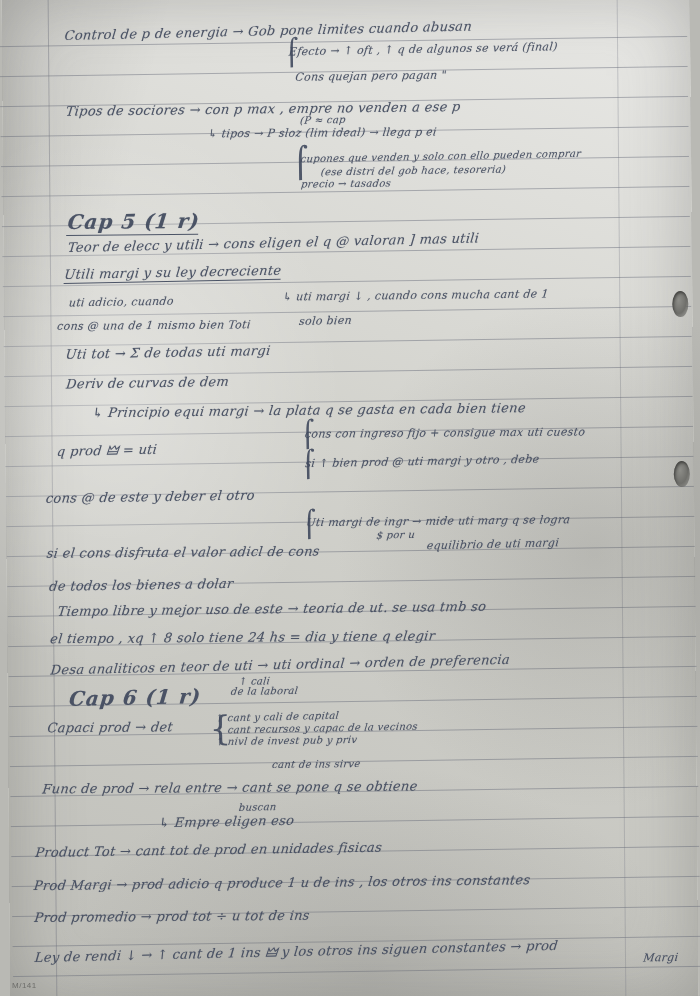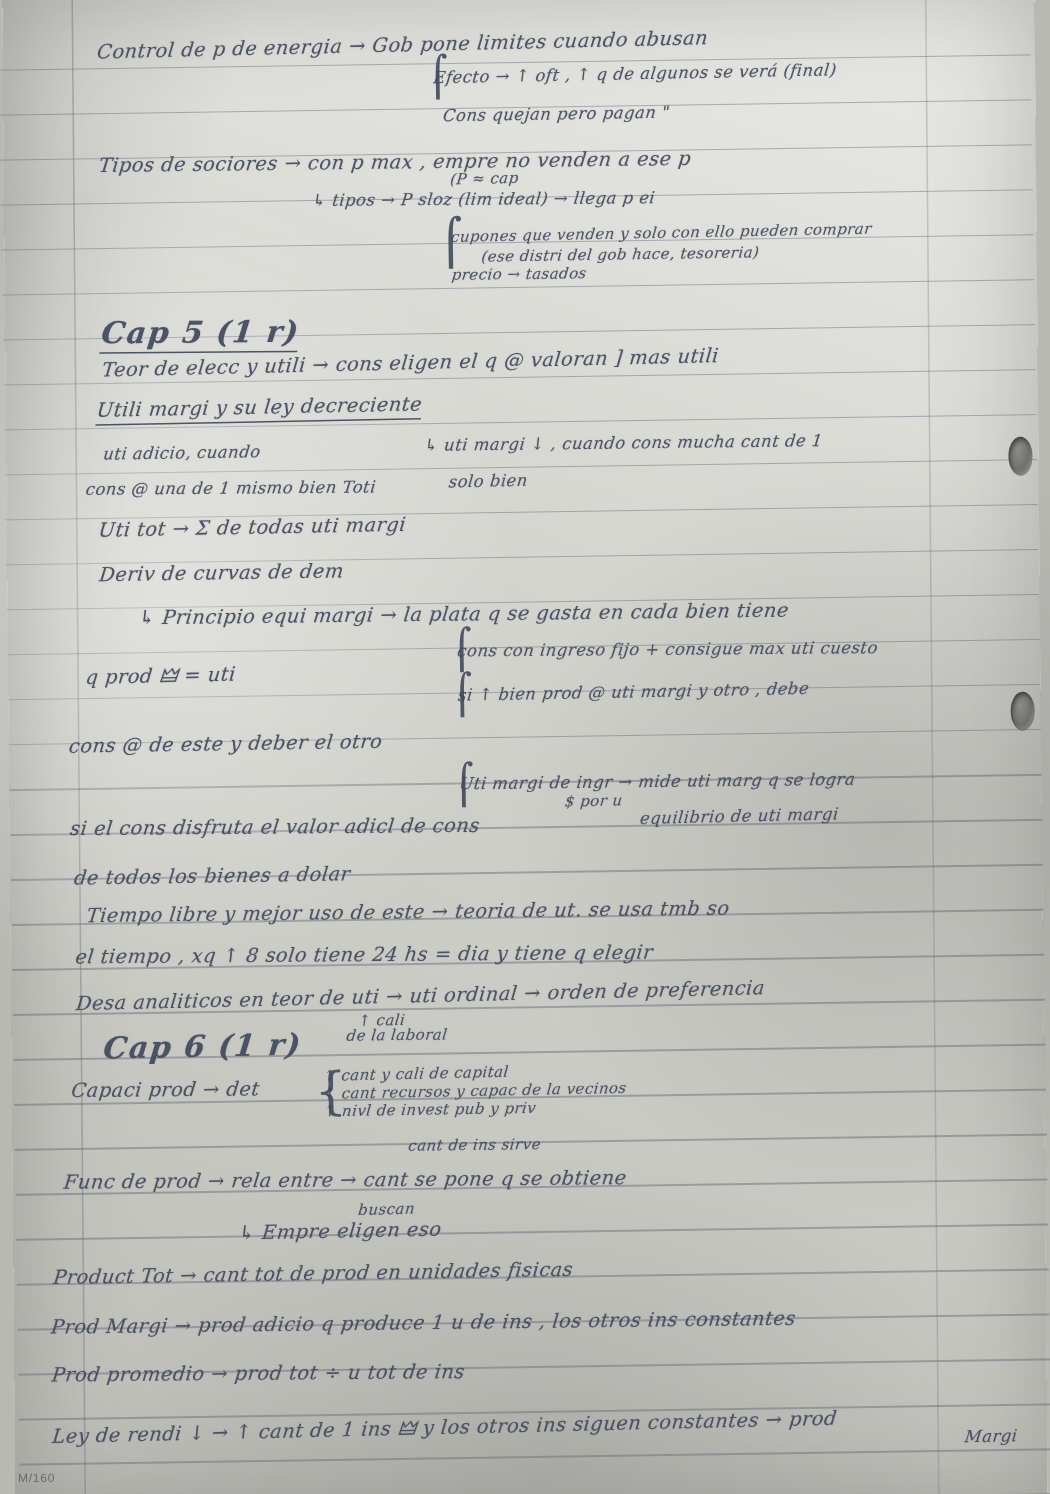--- a/index.html
+++ b/index.html
@@ -216,14 +216,14 @@
         <div class="ln xs" style="transform: rotate(-0.44deg) skewX(-7deg); left: 228px; top: 806px;">buscan</div>
         <div class="ln " style="transform: rotate(-0.22deg) skewX(-7deg); left: 148px; top: 818px;">↳ Empre  eligen eso</div>
         <div class="ln " style="transform: rotate(0deg) skewX(-7deg); left: 24px; top: 846px;">Product Tot → cant tot de prod  en unidades fisicas</div>
         <div class="ln " style="transform: rotate(0.22deg) skewX(-7deg); left: 22px; top: 880px;">Prod Margi → prod adicio q produce 1 u de ins , los otros ins constantes</div>
         <div class="ln " style="transform: rotate(0.44deg) skewX(-7deg); left: 22px; top: 912px;">Prod promedio → prod tot ÷ u tot de ins</div>
         <div class="ln " style="transform: rotate(-0.44deg) skewX(-7deg); left: 22px; top: 942px;">Ley de rendi ↓ → ↑ cant de 1 ins 🜲 y los otros ins siguen constantes → prod</div>
         <div class="ln sm" style="transform: rotate(-0.22deg) skewX(-7deg); left: 630px; top: 962px;">Margi</div>
       </div>
   </div>
 
-  <div class="corner-code">M/160</div>
+  <div class="corner-code">M/141</div>
 </div>
 
 </body></html>

